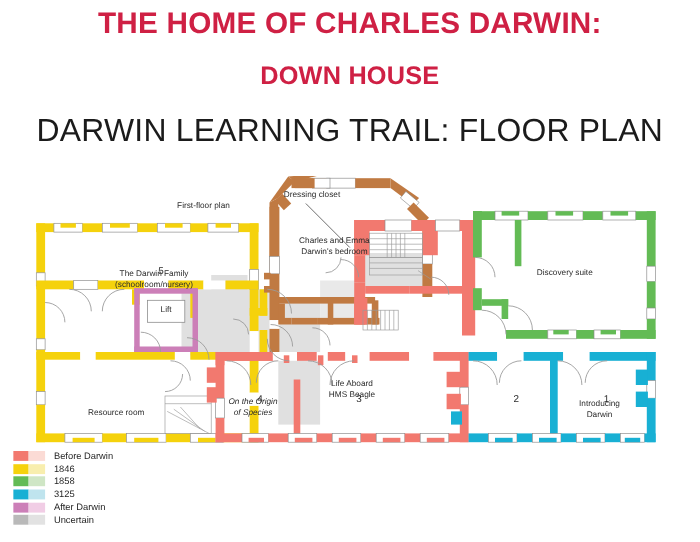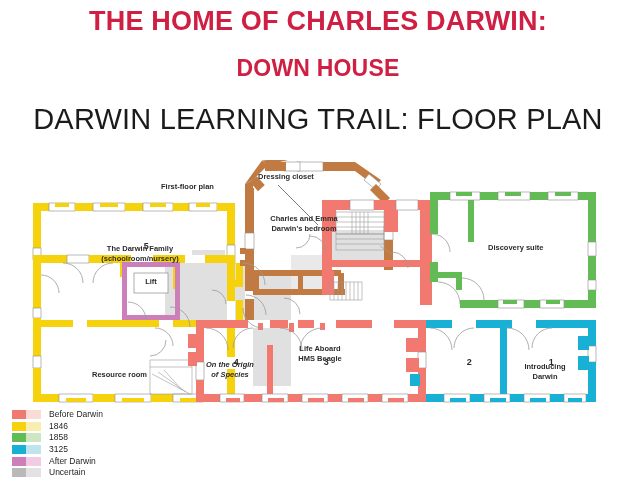--- a/index.html
+++ b/index.html
@@ -15,21 +15,21 @@
   .title-2{font-size:23px;font-weight:bold;letter-spacing:.2px;
            color:#cf2044;line-height:1;padding-top:22px;}
   .title-3{font-size:29px;font-weight:normal;letter-spacing:.2px;
            color:#1b1b1b;line-height:1;padding-top:25px;}
 
   
   .plan-wrap{position:absolute;left:0;top:160px;width:636px;height:262px;}
   .plan-svg{position:absolute;left:0;top:0;}
 
   .plan-label{position:absolute;color:#2b2b2b;font-size:7.5px;
-              line-height:9.5px;text-align:center;white-space:pre;font-weight:bold;}
+              line-height:9.5px;text-align:center;white-space:pre;}
   .plan-label.lft{text-align:left;}
   .room-num{font-size:9px;}
   .italic{font-style:italic;}
 
   
   .legend{position:absolute;left:12px;top:409px;width:150px;}
   .legend-row{display:flex;align-items:center;height:11.6px;text-align:center;}
   .sw{width:14px;height:9px;display:block;}
   .sw2{width:15px;height:9px;display:block;}
   .legend-text{font-size:8.5px;color:#1f1f1f;margin-left:8px;
@@ -378,21 +378,21 @@
 
     <div class="plan-label" style="left:90px;top:84px;width:100px;">The Darwin Family
 (schoolroom/nursery)</div>
 
     <div class="plan-label lft" style="left:258px;top:12px;">Dressing closet</div>
 
     <div class="plan-label lft" style="left:488px;top:83px;">Discovery suite</div>
 
     <div class="plan-label" style="left:134px;top:117px;width:34px;">Lift</div>
 
-    <div class="plan-label lft" style="left:48px;top:210px;padding-left:44px;">Resource room</div>
+    <div class="plan-label lft" style="left:36px;top:210px;padding-left:44px;">Resource room</div>
 
     <div class="plan-label" style="left:190px;top:188px;width:80px;">
       <span class="room-num">4</span>
     </div>
     <div class="plan-label italic" style="left:190px;top:200px;width:80px;">On the Origin
 of Species</div>
 
     <div class="plan-label" style="left:280px;top:188px;width:80px;">
       <span class="room-num">3</span>
     </div>

